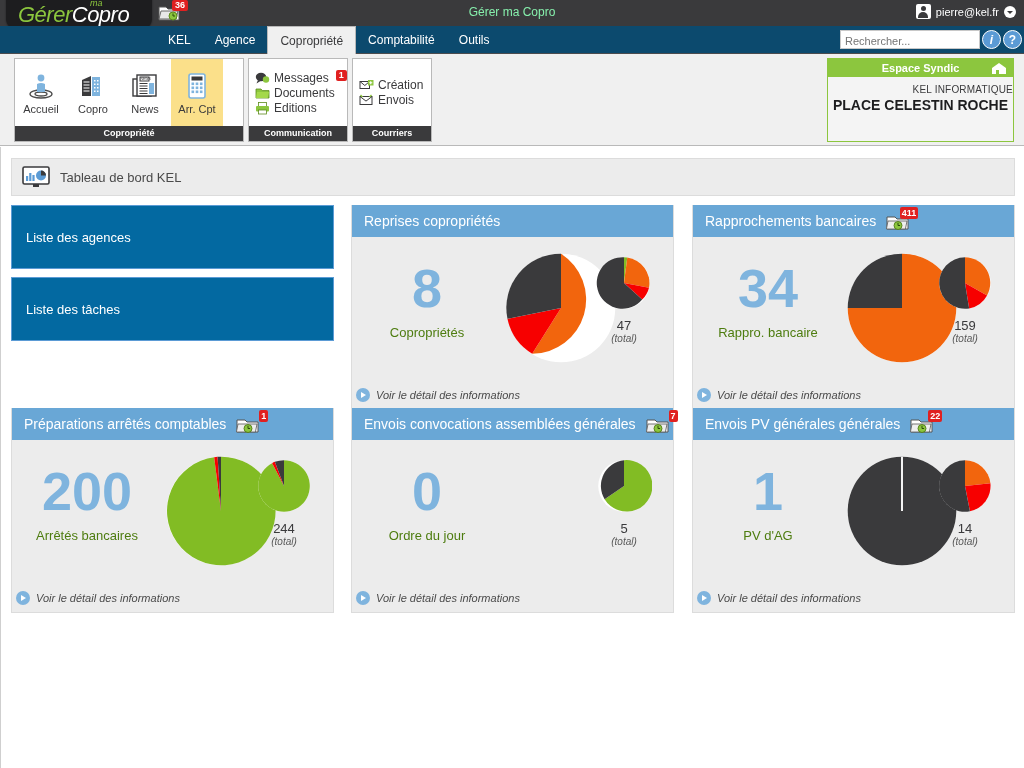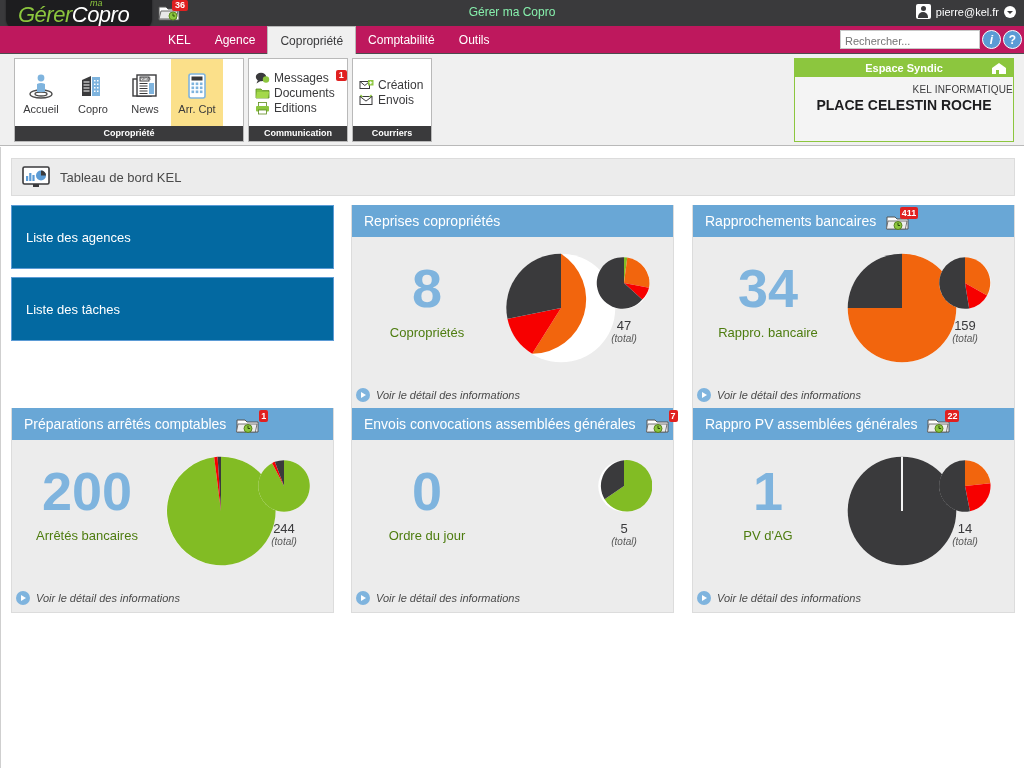--- a/index.html
+++ b/index.html
@@ -65,21 +65,21 @@
   }
   #user-caret::after {
     content: ""; position: absolute; left: 3px; top: 5px;
     border-left: 3px solid transparent; border-right: 3px solid transparent;
     border-top: 3px solid #3a3a3c;
   }
 
   
   #menubar {
     position: absolute; left: 0; top: 26px; width: 1024px; height: 28px;
-    background: #be185d; border-bottom: 1px solid #4c4c4e; padding-left: 45px;
+    background: #0c4a6e; border-bottom: 1px solid #4c4c4e; padding-left: 45px;
   }
   #menu-items {
     position: absolute; left: 156px; top: 0; display: flex; height: 28px;
   }
   .menu-item {
     padding: 0 12px; line-height: 28px; font-size: 12px; color: #ffffff;
     cursor: pointer;
   }
   .menu-item.active {
     background: #f0f0f0; color: #3a3a3c;
@@ -140,21 +140,21 @@
   .rlist-item .sicon { width: 15px; height: 14px; flex: none; }
   .mini-badge {
     position: absolute; right: 0; top: -1px;
     background: #e02020; color: #fff; font-size: 9px; font-weight: bold;
     line-height: 11px; height: 11px; padding: 0 3px; border-radius: 2px;
   }
 
   
   #syndic {
     position: absolute; right: 10px; top: 4px;
-    width: 220px; height: 84px;
+    width: 187px; height: 84px;
     background: #f4f4f4; border: 1px solid #8cc63e;
   }
   #syndic-head {
     height: 18px; background: #8cc63e; color: #ffffff;
     font-size: 11px; font-weight: bold; text-align: center; line-height: 18px;
     position: relative;
   }
   #syndic-icon { position: absolute; right: 6px; top: 2px; width: 16px; height: 14px; }
   #syndic-sub {
     text-align: right; font-size: 10px; color: #3a3a3c;
@@ -604,21 +604,21 @@
         </div>
       </div>
       <div class="panel-foot">
         <span class="foot-arrow"></span>
         <span class="foot-text">Voir le détail des informations</span>
       </div>
     </div>
 
     <div class="panel" style="left:681px; top:203px; width:323px;">
       <div class="panel-head">
-        <span>Rappro PV assemblées générales</span>
+        <span>Envois PV générales générales</span>
         <span class="panel-head-badge">
           <svg viewBox="0 0 26 20" width="26" height="20">
             <path d="M3 5 h8 l2 2 h11 v10 h-21 z" fill="#ffffff" stroke="#555" stroke-width="1"></path>
             <path d="M4 9 h19 l-1.6 8 h-19 z" fill="#eeeeee" stroke="#666" stroke-width=".9"></path>
             <circle cx="14" cy="13.5" r="4" fill="#8cc63e" stroke="#4f7a15" stroke-width=".9"></circle>
             <path d="M14 10.8 v2.7 h2.1" stroke="#2d4a0c" stroke-width="1" fill="none"></path>
           </svg>
           <span class="cnt">22</span>
         </span>
       </div>

